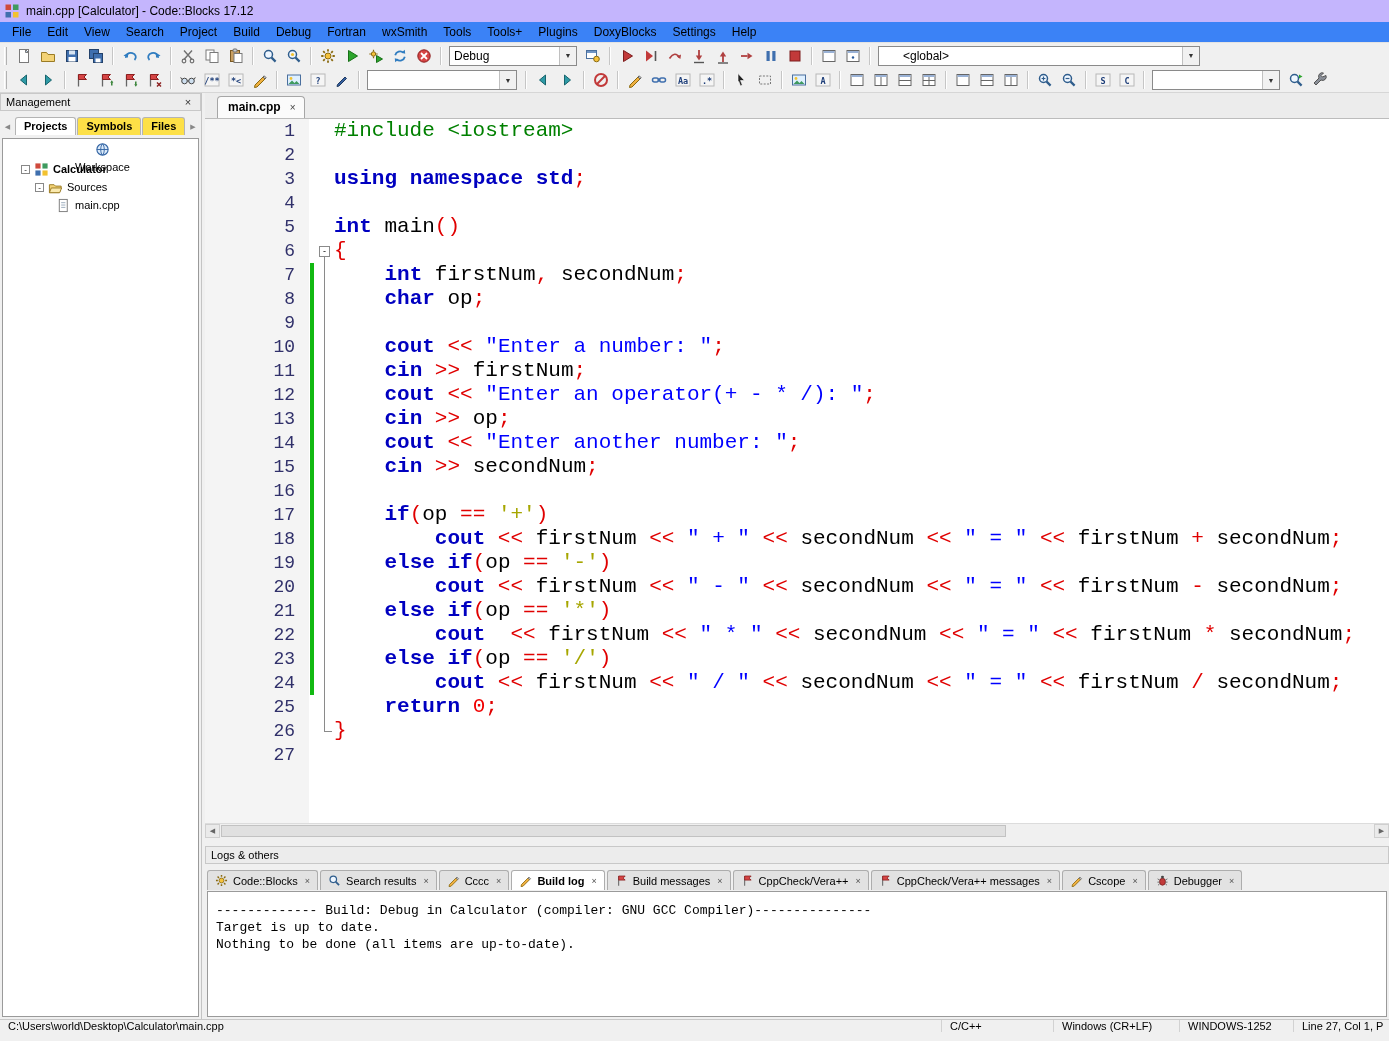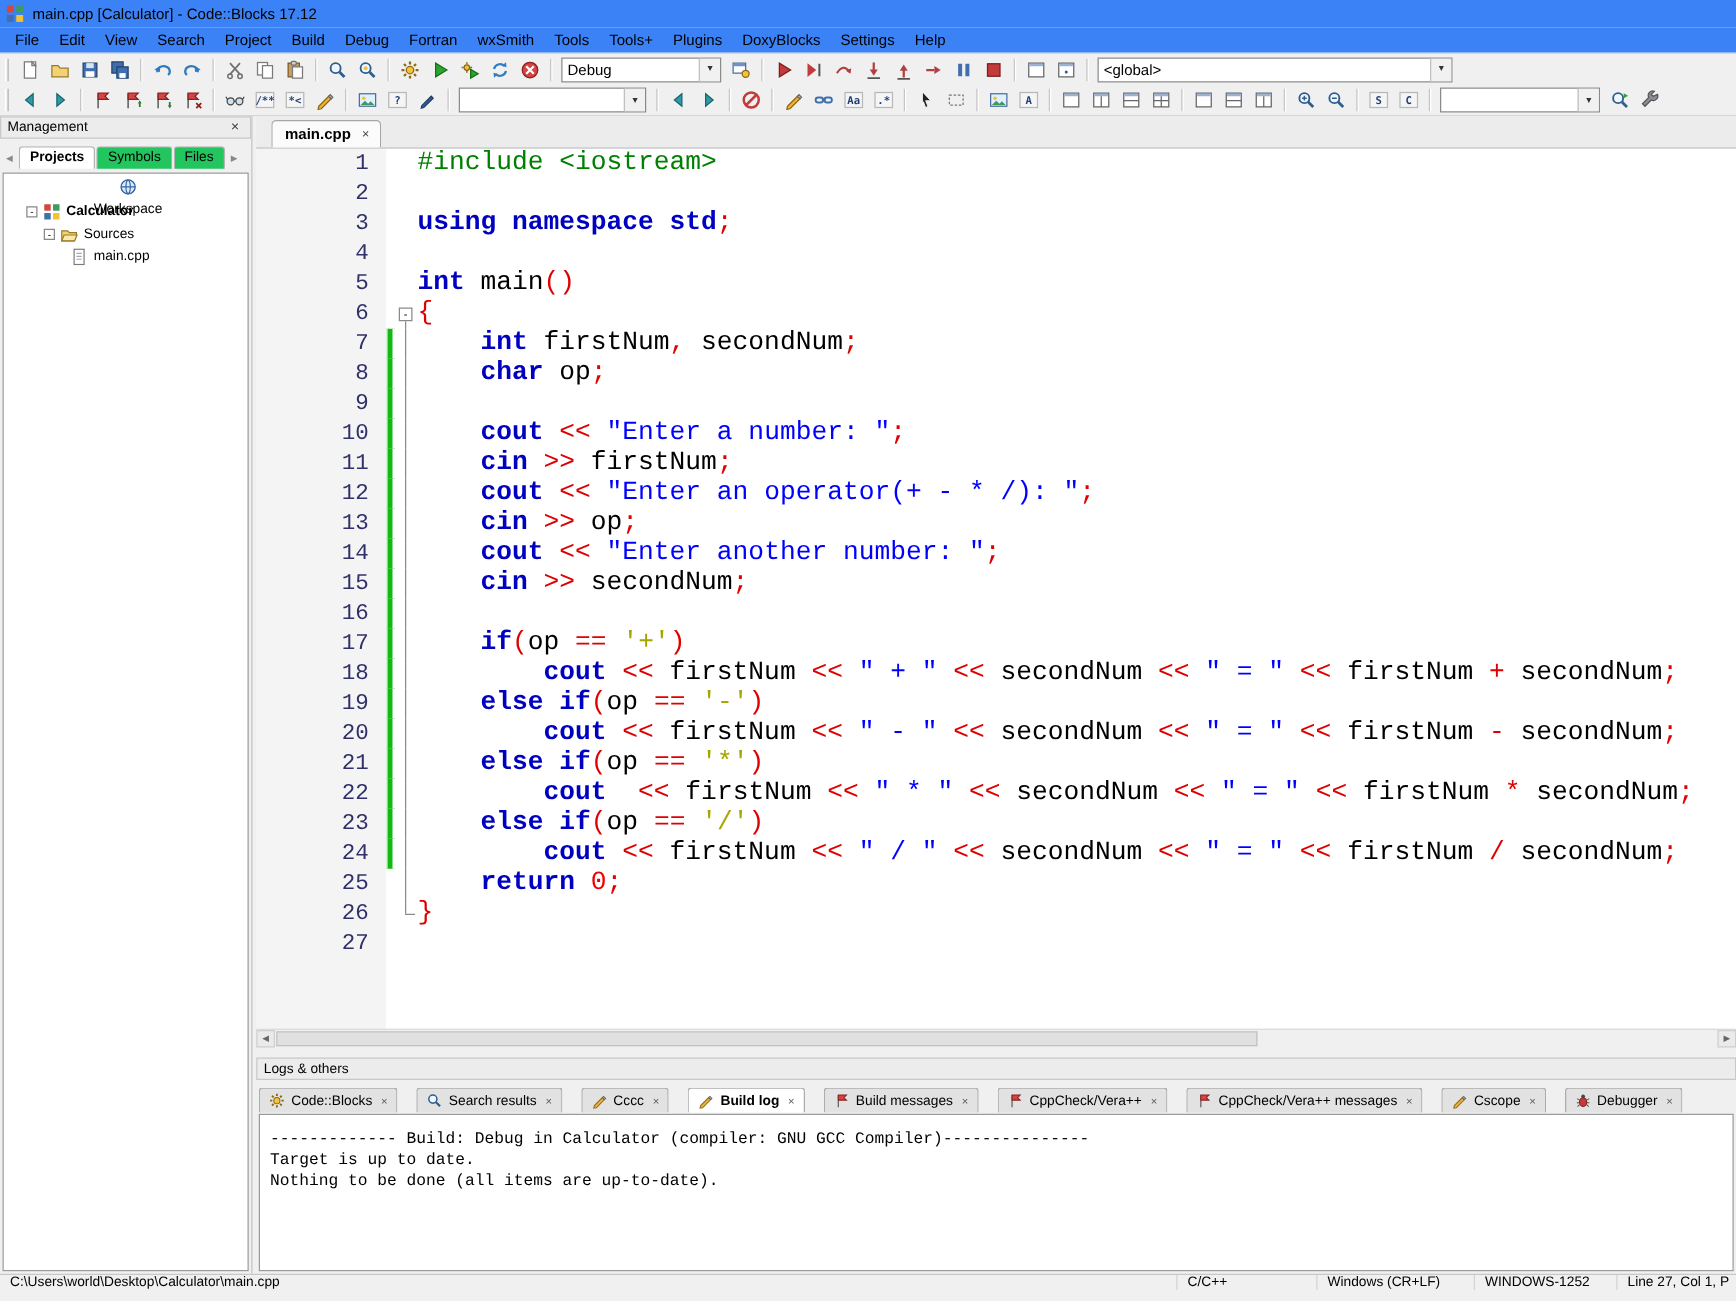--- a/index.html
+++ b/index.html
@@ -1,40 +1,40 @@
 <!DOCTYPE html>
 <html style="--kw: #0000c0; --prep: #008000; --op: #e00000; --str: #0000ff; --chr: #a6a600; --num: #f00000; --fg: #000000; --linenum: #30306a; --changebar: #12b912;"><head>
 <meta charset="utf-8">
 <style>
   *{margin:0;padding:0;box-sizing:border-box;}
   html,body{width:1389px;height:1041px;overflow:hidden;}
   body{position:relative;font-family:"Liberation Sans",sans-serif;font-size:12px;color:#000;background:#f0f0f0;}
 
-  .titlebar{position:absolute;left:0;top:0;right:0;height:22px;background:#3b82f6;display:flex;align-items:center;gap:6px;padding-left:4px;}
+  .titlebar{position:absolute;left:0;top:0;right:0;height:22px;background:#c4b5fd;display:flex;align-items:center;gap:6px;padding-left:4px;}
   .titlebar .ticon{width:16px;height:16px;display:flex;align-items:center;}
   .menubar{position:absolute;left:0;top:22px;right:0;height:21px;background:#3b82f6;display:flex;align-items:center;padding-left:4px;border-bottom:1px solid #e3e3e3;}
   .menu-item{padding:3px 8px;white-space:nowrap;}
 
   .tbrow{position:absolute;left:0;right:0;height:25px;background:#f0f0f0;display:flex;align-items:center;gap:1px;padding-left:3px;}
   #tb1{top:43px;}
   #tb2{top:68px;border-bottom:1px solid #d6d6d6;}
   .tb-grip{width:3px;height:18px;border-left:1px solid #ffffff;border-right:1px solid #b2b2b2;margin:0 4px 0 1px;}
   .tb-sep{width:1px;height:18px;background:#c6c6c6;margin:0 4px;box-shadow:1px 0 0 #fff;}
   .tbi{width:23px;height:22px;display:flex;align-items:center;justify-content:center;border:1px solid transparent;border-radius:2px;}
   .tbi svg{display:block;}
   .tb-combo{height:20px;background:#fff;border:1px solid #8a8a8a;display:flex;align-items:stretch;margin:0 3px;}
   .tb-combo .val{flex:1;padding:2px 4px;white-space:nowrap;overflow:hidden;font-size:12px;}
   .tb-combo .arrow{width:17px;display:flex;align-items:center;justify-content:center;border-left:1px solid #c0c0c0;background:#f1f1f1;font-size:7px;color:#333;}
 
   #dock-left{position:absolute;left:0;top:93px;width:202px;bottom:22px;background:#f0f0f0;border-right:1px solid #c4c4c4;}
   .dock-caption{height:18px;display:flex;align-items:center;padding:0 5px;font-size:11px;background:#ececec;border:1px solid #c8c8c8;}
   .dock-caption .x{margin-left:auto;width:14px;text-align:center;font-size:11px;color:#333;}
   .mgmt-tabs{height:24px;display:flex;align-items:flex-end;padding:3px 1px 0;gap:1px;}
   .mgmt-arrow{width:13px;height:17px;display:flex;align-items:center;justify-content:center;font-size:7px;color:#888;}
-  .mgmt-tab{padding:2px 8px 3px;border:1px solid #b4b4b4;border-bottom:none;background:#22c55e;border-radius:3px 3px 0 0;font-size:11px;white-space:nowrap;}
+  .mgmt-tab{padding:2px 8px 3px;border:1px solid #b4b4b4;border-bottom:none;background:#fde047;border-radius:3px 3px 0 0;font-size:11px;white-space:nowrap;font-weight:bold;}
   .mgmt-tab.active{background:#ffffff;font-weight:bold;}
   .tree{position:absolute;top:45px;left:2px;right:2px;bottom:2px;background:#fff;border:1px solid #9a9a9a;padding-top:3px;overflow:hidden;}
   .tree-row{display:flex;align-items:center;height:18px;font-size:11px;gap:4px;white-space:nowrap;}
   .tree-row.bold .tlabel{font-weight:bold;}
   .expander{width:9px;height:9px;flex:0 0 9px;border:1px solid #888;background:#fff;font:8px/7px "Liberation Sans",sans-serif;text-align:center;color:#000;}
   .tree-icon{width:15px;height:15px;flex:0 0 15px;}
   .tree-icon svg{width:15px;height:15px;display:block;}
 
   #editor-zone{position:absolute;left:205px;right:0;top:93px;height:745px;background:#f0f0f0;}
   .tabstrip{height:26px;display:flex;align-items:flex-end;padding-left:12px;background:#ececec;border-bottom:1px solid #bcbcbc;}
@@ -58,21 +58,21 @@
   .t-str{color:var(--str);}
   .t-chr{color:var(--chr);}
   .t-num{color:var(--num);}
   .t-id,.t-pl{color:var(--fg);}
   .hscroll{position:absolute;left:0;right:0;bottom:0;height:15px;background:#f0f0f0;display:flex;border-top:1px solid #dcdcdc;}
   .hs-btn{flex:0 0 15px;display:flex;align-items:center;justify-content:center;font-size:7px;color:#666;background:#eaeaea;border:1px solid #cfcfcf;}
   .hs-track{flex:1;position:relative;}
   .hs-thumb{position:absolute;left:1px;top:1px;bottom:1px;width:68%;background:#e0e0e0;border:1px solid #c2c2c2;}
 
   #logs-zone{position:absolute;left:205px;right:0;top:846px;bottom:22px;background:#f0f0f0;}
-  .log-tabs{height:26px;display:flex;align-items:flex-end;padding:3px 2px 0;gap:15px;}
+  .log-tabs{height:26px;display:flex;align-items:flex-end;padding:3px 2px 0;gap:2px;}
   .log-tab{display:flex;align-items:center;gap:5px;padding:3px 7px;border:1px solid #adadad;border-bottom:none;border-radius:3px 3px 0 0;background:#e2e2e2;font-size:11px;white-space:nowrap;}
   .log-tab.active{background:#ffffff;font-weight:bold;}
   .log-tab svg{width:13px;height:13px;display:block;}
   .log-tab .x{font-size:9px;color:#555;margin-left:2px;font-weight:normal;}
   .log-content{position:absolute;top:45px;left:2px;right:2px;bottom:2px;background:#fff;border:1px solid #9a9a9a;padding:10px 8px;font:13px/17px "Liberation Mono",monospace;white-space:pre;overflow:hidden;}
 
   #statusbar{position:absolute;left:0;right:0;bottom:0;height:22px;background:#f0f0f0;border-top:1px solid #c8c8c8;display:flex;align-items:flex-start;font-size:11px;}
   .sb-seg{display:flex;align-items:center;padding:0 8px;border-right:1px solid #d2d2d2;white-space:nowrap;overflow:hidden;}
   #sb-path{flex:0 0 942px;}
   #sb-lang{flex:0 0 112px;}
@@ -294,21 +294,21 @@
       </svg>
     </span>
     <span class="tbi">
       <svg viewBox="0 0 16 16" width="16" height="16" xmlns="http://www.w3.org/2000/svg">
         <rect x="2" y="2.5" width="12" height="11" fill="#fff" stroke="#666"></rect>
         <rect x="2.5" y="3" width="11" height="2" fill="#9ab2d6"></rect>
         <circle cx="8" cy="9.5" r="1.2" fill="#2a5a9a"></circle>
       </svg>
     </span>
     <span class="tb-sep"></span>
-    <div class="tb-combo" style="width: 284px;">
+    <div class="tb-combo" style="width: 322px; padding-left: 20px;">
       <span class="val">&lt;global&gt;</span>
       <span class="arrow">▼</span>
     </div>
   </div>
 <div class="tbrow" id="tb2">
     <span class="tb-grip"></span>
     <span class="tbi">
       <svg viewBox="0 0 16 16" width="16" height="16" xmlns="http://www.w3.org/2000/svg">
         <path d="M10.5 3L4.5 8l6 5z" fill="#2e9aa6" stroke="#19646d"></path>
       </svg>

